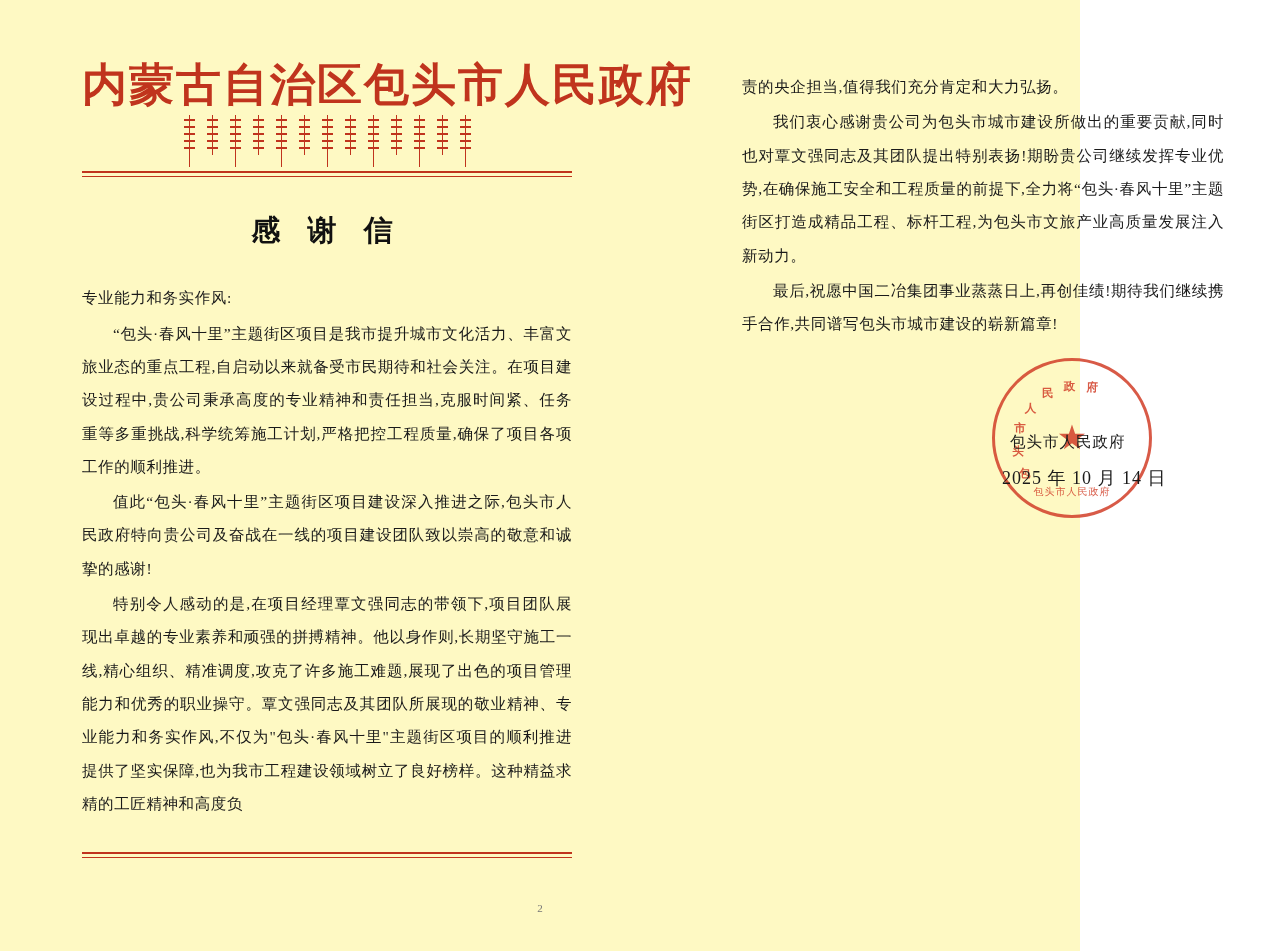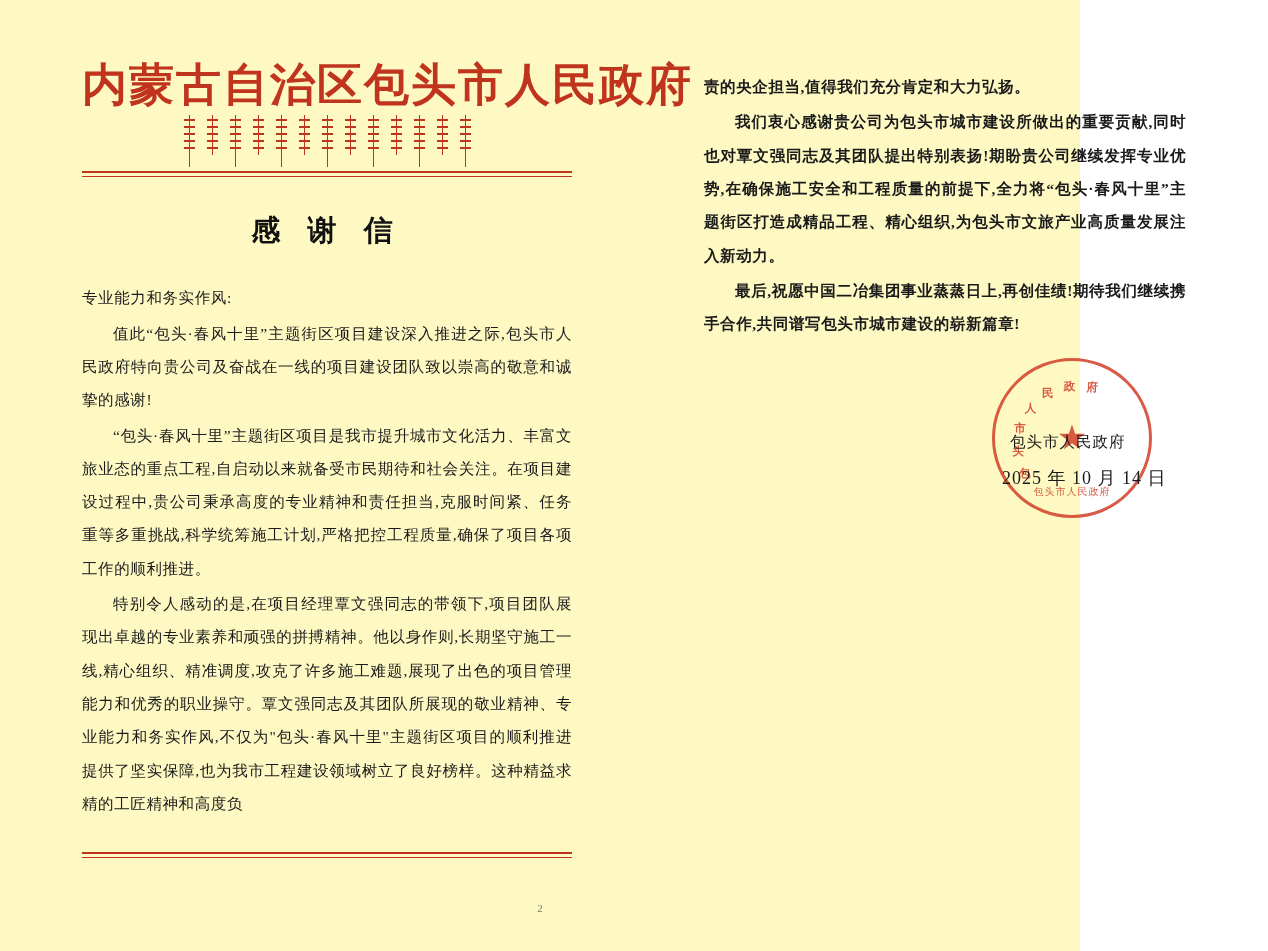--- a/index.html
+++ b/index.html
@@ -118,24 +118,23 @@
   }
   .bottom-rule::after {
     content: "";
     display: block;
     margin-top: 3px;
     border-top: 1px solid #c0341d;
   }
   
   .col-right {
     position: absolute;
-    left: 704px;
+    left: 742px;
     top: 70px;
     width: 482px;
-    font-weight: bold;
   }
   .col-right .body-text {
     margin-top: 0;
   }
   
   .seal-area {
     position: absolute;
     left: 980px;
     top: 358px;
     width: 220px;
@@ -241,32 +240,32 @@
         <span class="mong-glyph tall"></span>
       </div>
 
       <div class="rule-double"></div>
     </div>
 
     <div class="doc-title">感 谢 信</div>
 
     <div class="body-text">
       <p>专业能力和务实作风:</p>
+      <p class="indent">“包头·春风十里”主题街区项目是我市提升城市文化活力、丰富文旅业态的重点工程,自启动以来就备受市民期待和社会关注。在项目建设过程中,贵公司秉承高度的专业精神和责任担当,克服时间紧、任务重等多重挑战,科学统筹施工计划,严格把控工程质量,确保了项目各项工作的顺利推进。</p>
       <p class="indent">值此“包头·春风十里”主题街区项目建设深入推进之际,包头市人民政府特向贵公司及奋战在一线的项目建设团队致以崇高的敬意和诚挚的感谢!</p>
-      <p class="indent">“包头·春风十里”主题街区项目是我市提升城市文化活力、丰富文旅业态的重点工程,自启动以来就备受市民期待和社会关注。在项目建设过程中,贵公司秉承高度的专业精神和责任担当,克服时间紧、任务重等多重挑战,科学统筹施工计划,严格把控工程质量,确保了项目各项工作的顺利推进。</p>
       <p class="indent">特别令人感动的是,在项目经理覃文强同志的带领下,项目团队展现出卓越的专业素养和顽强的拼搏精神。他以身作则,长期坚守施工一线,精心组织、精准调度,攻克了许多施工难题,展现了出色的项目管理能力和优秀的职业操守。覃文强同志及其团队所展现的敬业精神、专业能力和务实作风,不仅为"包头·春风十里"主题街区项目的顺利推进提供了坚实保障,也为我市工程建设领域树立了良好榜样。这种精益求精的工匠精神和高度负</p>
     </div>
   </div>
 
   <div class="bottom-rule"></div>
 
   <div class="col-right">
     <div class="body-text">
       <p>责的央企担当,值得我们充分肯定和大力弘扬。</p>
-      <p class="indent">我们衷心感谢贵公司为包头市城市建设所做出的重要贡献,同时也对覃文强同志及其团队提出特别表扬!期盼贵公司继续发挥专业优势,在确保施工安全和工程质量的前提下,全力将“包头·春风十里”主题街区打造成精品工程、精心组织,为包头市文旅产业高质量发展注入新动力。</p>
+      <p class="indent">我们衷心感谢贵公司为包头市城市建设所做出的重要贡献,同时也对覃文强同志及其团队提出特别表扬!期盼贵公司继续发挥专业优势,在确保施工安全和工程质量的前提下,全力将“包头·春风十里”主题街区打造成精品工程、标杆工程,为包头市文旅产业高质量发展注入新动力。</p>
       <p class="indent">最后,祝愿中国二冶集团事业蒸蒸日上,再创佳绩!期待我们继续携手合作,共同谱写包头市城市建设的崭新篇章!</p>
     </div>
   </div>
 
   <div class="seal-area">
     <div class="seal">
       <div class="seal-arc-text">
         <span style="transform: rotate(-118deg) translate(0,-60px) rotate(118deg);">包</span>
         <span style="transform: rotate(-96deg) translate(0,-60px) rotate(96deg);">头</span>
         <span style="transform: rotate(-74deg) translate(0,-60px) rotate(74deg);">市</span>

